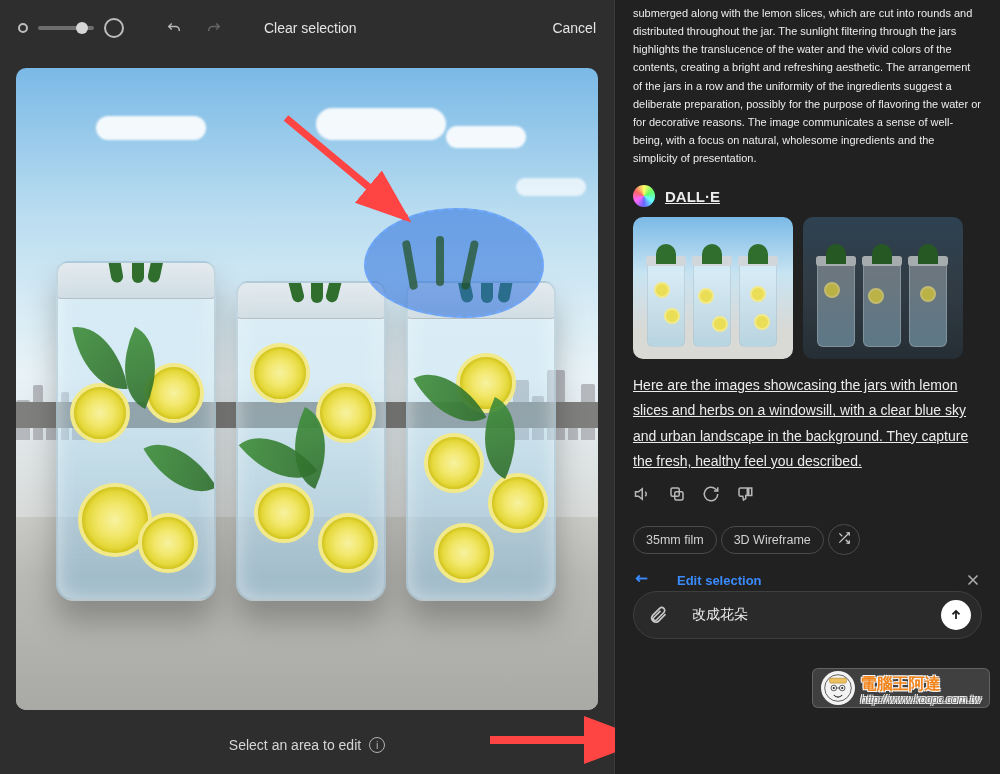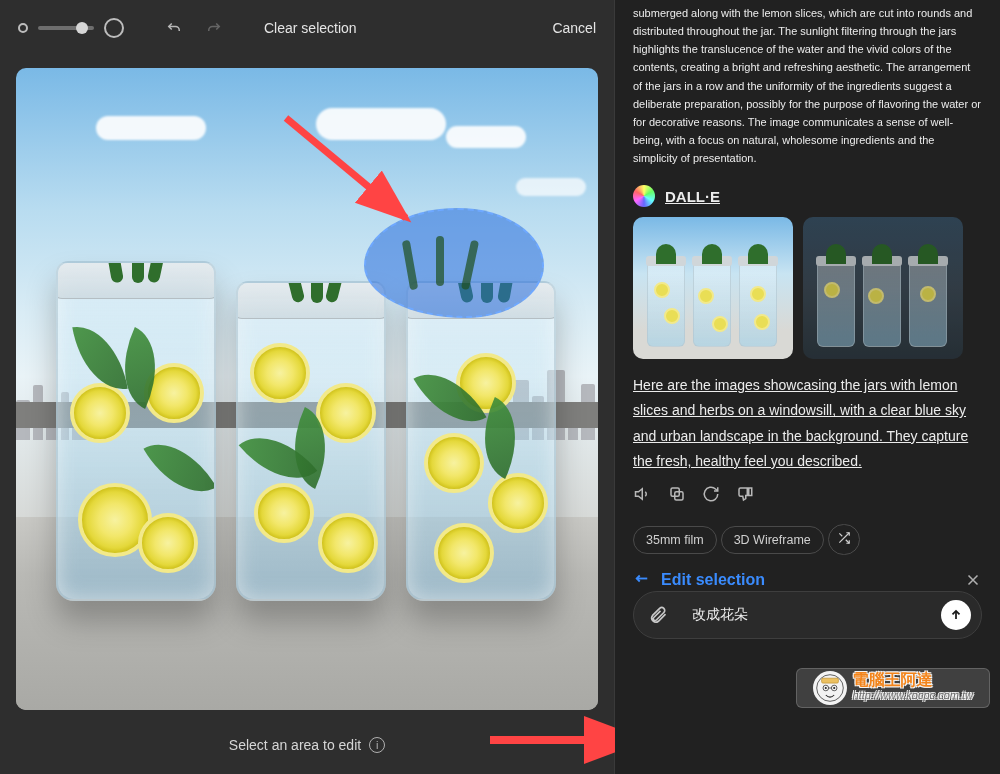--- a/index.html
+++ b/index.html
@@ -222,21 +222,21 @@
   .msg-actions .icon-btn { width:20px; height:20px; }
   .chips-row {
     display:flex; gap:4px; margin-top:20px; align-items:center;
   }
   .chip {
     border:1px solid #4a4a4a; color:#d0d0d0; font-size:12.5px;
     padding:6px 12px; border-radius:18px;
   }
   .chip.square { padding:6px 8px; }
   .edit-selection-row {
-    display:flex; align-items:center; gap:10px; margin-top:16px; font-size:16px;
+    display:flex; align-items:center; gap:26px; margin-top:16px; font-size:13px;
     position:relative;
   }
   .edit-selection-row .back-icon { width:18px; height:18px; color:#3a8bfd;}
   .edit-selection-row .label { color:#3a8bfd; font-weight:600; }
   .edit-selection-row .close-icon { margin-left:auto; width:18px; height:18px; color:#b0b0b0;}
   .input-row {
     display:flex; align-items:center; gap:24px; margin-top:2px;
     background:#2a2a2a; border:1px solid #3e3e3e; border-radius:26px;
     padding:8px 10px 8px 14px;
   }
@@ -245,24 +245,24 @@
     flex:1; background:transparent; border:none; outline:none; color:#ececec;
     font-size:14px;
   }
   .send-btn {
     width:30px; height:30px; border-radius:50%; background:#fff; color:#1a1a1a;
     display:flex; align-items:center; justify-content:center;
   }
   
   .watermark {
     position:absolute; right:10px; bottom:66px;
-    display:flex; align-items:flex-start; gap:6px;
+    display:flex; align-items:flex-end; gap:6px;
     opacity:.95; z-index:5;
     background: rgba(255,255,255,.15);
-    padding:2px 16px; border-radius:6px;
+    padding:2px 8px; border-radius:6px;
     border:1px solid rgba(255,255,255,.2);
   }
   .wm-face {
     width:34px; height:34px; border-radius:50%;
     background:#fff;
     display:flex; align-items:center; justify-content:center;
   }
   .wm-text { display:flex; flex-direction:column; line-height:1.1;}
   .wm-text .t1 { font-weight:800; color:#ff8a1a; font-size:16px;
     text-shadow: -1px -1px 0 #fff, 1px -1px 0 #fff, -1px 1px 0 #fff, 1px 1px 0 #fff;}

